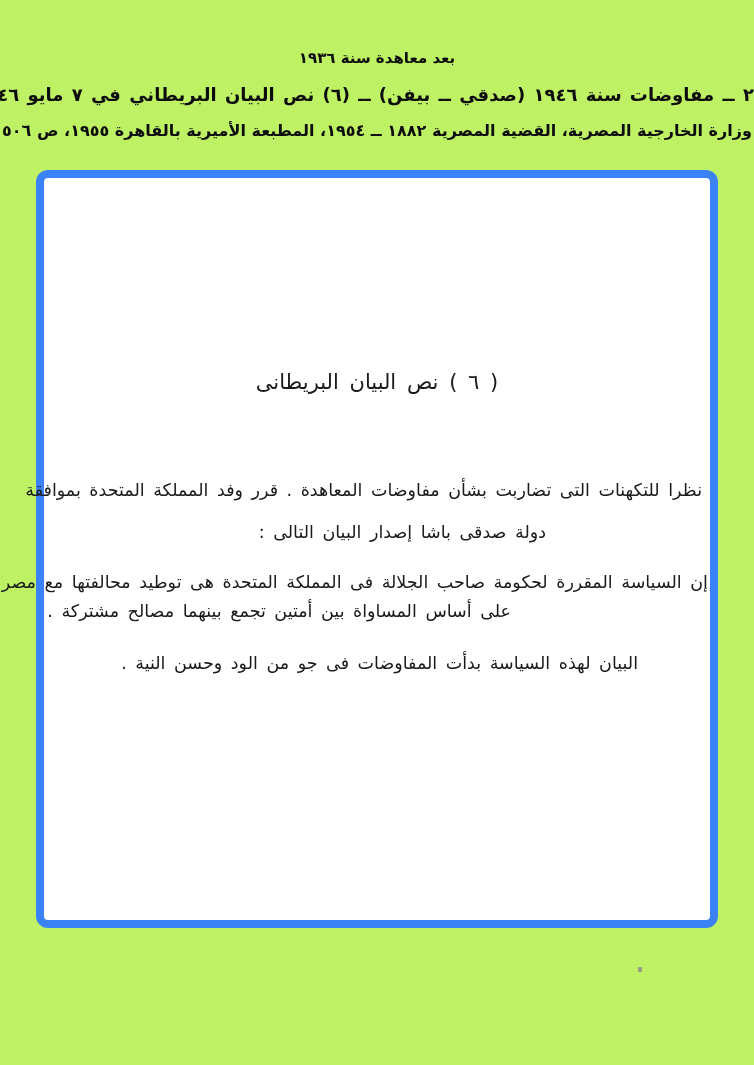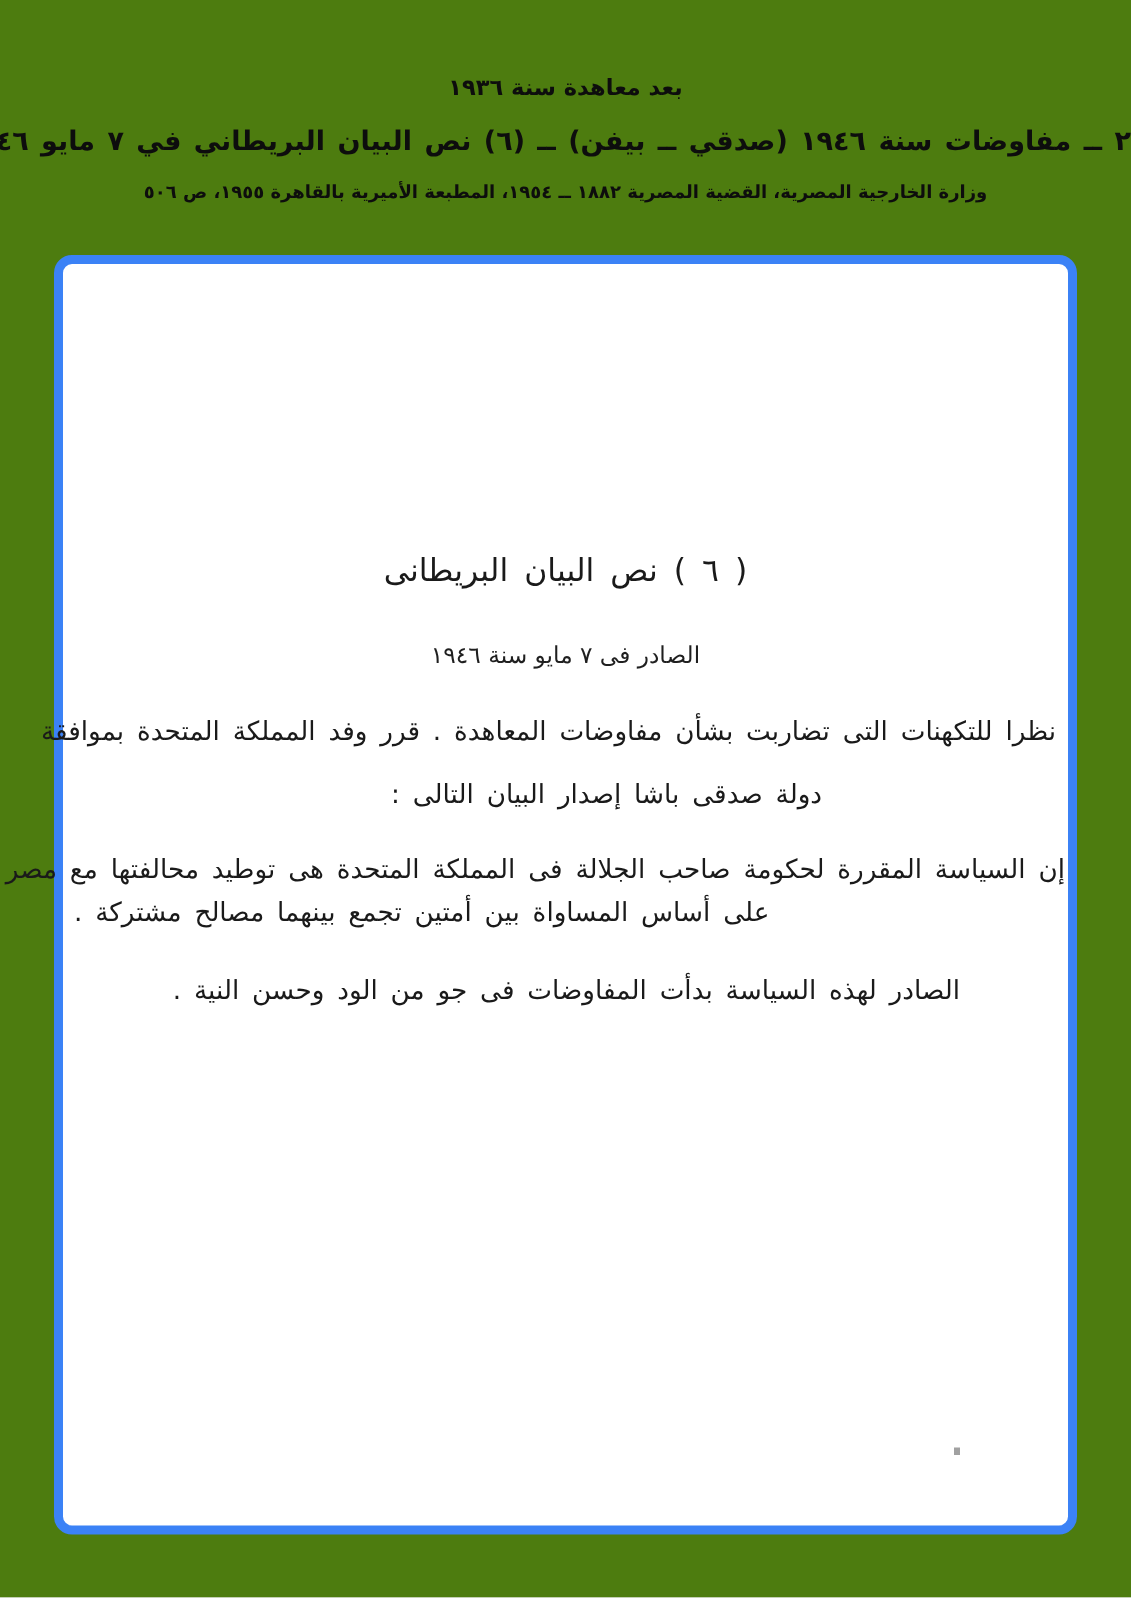--- a/index.html
+++ b/index.html
@@ -6,37 +6,37 @@
     margin: 0;
     padding: 0;
     background: #e8e8e8;
     font-family: "DejaVu Sans", sans-serif;
   }
   .page {
     position: relative;
     width: 754px;
     height: 1065px;
     margin: 0 auto;
-    background: #4d7c0f;
+    background: #bef264;
     overflow: hidden;
     color: #111111;
   }
   .abs { position: absolute; }
   .center { left: 0; right: 0; text-align: center; }
   .header-line { direction: rtl; font-weight: bold; color: #0d0d0d; white-space: nowrap; }
   .h1 { top: 49px;  font-size: 15px; }
   .h2 { top: 84px;  font-size: 18px; word-spacing: 2px; }
-  .h3 { top: 121px; font-size: 12px; }
+  .h3 { top: 121px; font-size: 16px; }
   .doc-frame {
     position: absolute;
     left: 36px;
     top: 170px;
     width: 682px;
-    height: 853px;
-    border: 6px solid #3b82f6;
+    height: 758px;
+    border: 8px solid #3b82f6;
     border-radius: 12px;
     box-sizing: border-box;
     background: #ffffff;
   }
   .doc-title {
     top: 192px;
     direction: rtl;
     font-size: 21px;
     color: #1a1a1a;
     word-spacing: 4px;
@@ -76,29 +76,28 @@
   <div class="abs center header-line h1">بعد معاهدة سنة ١٩٣٦</div>
 
   <div class="abs center header-line h2">٢ ــ مفاوضات سنة ١٩٤٦ (صدقي ــ بيفن) ــ (٦) نص البيان البريطاني في ٧ مايو ١٩٤٦</div>
 
   <div class="abs center header-line h3">وزارة الخارجية المصرية، القضية المصرية ١٨٨٢ ــ ١٩٥٤، المطبعة الأميرية بالقاهرة ١٩٥٥، ص ٥٠٦</div>
 
   <div class="doc-frame">
 
     <div class="abs center doc-title">( ٦ )  نص البيان البريطانى</div>
 
-    <div class="abs center doc-subtitle">الصادر فى ٧ مايو سنة ١٩٤٦</div>
 
     <div class="abs body-line p1l1">نظرا للتكهنات التى تضاربت بشأن مفاوضات المعاهدة . قرر وفد المملكة المتحدة بموافقة</div>
 
     <div class="abs body-line p1l2">دولة صدقى باشا إصدار البيان التالى :</div>
 
     <div class="abs body-line p2l2">على أساس المساواة بين أمتين تجمع بينهما مصالح مشتركة .</div>
 
     <div class="abs body-line p2l1">إن السياسة المقررة لحكومة صاحب الجلالة فى المملكة المتحدة هى توطيد محالفتها مع مصر</div>
 
-    <div class="abs body-line p3l1">الصادر لهذه السياسة بدأت المفاوضات فى جو من الود وحسن النية .</div>
+    <div class="abs body-line p3l1">البيان لهذه السياسة بدأت المفاوضات فى جو من الود وحسن النية .</div>
 
     <div class="abs speck"></div>
 
   </div>
 
 </div>
 
 </body></html>

